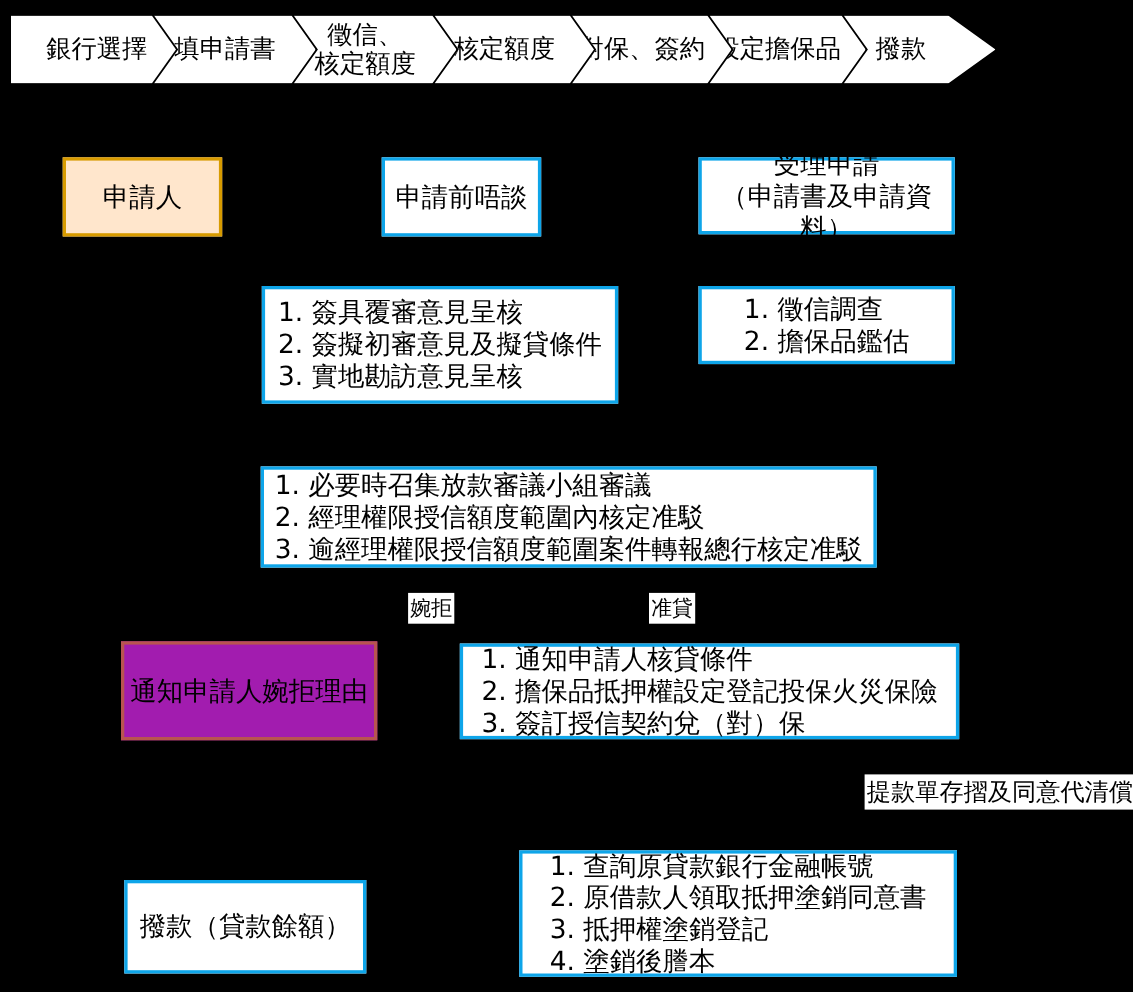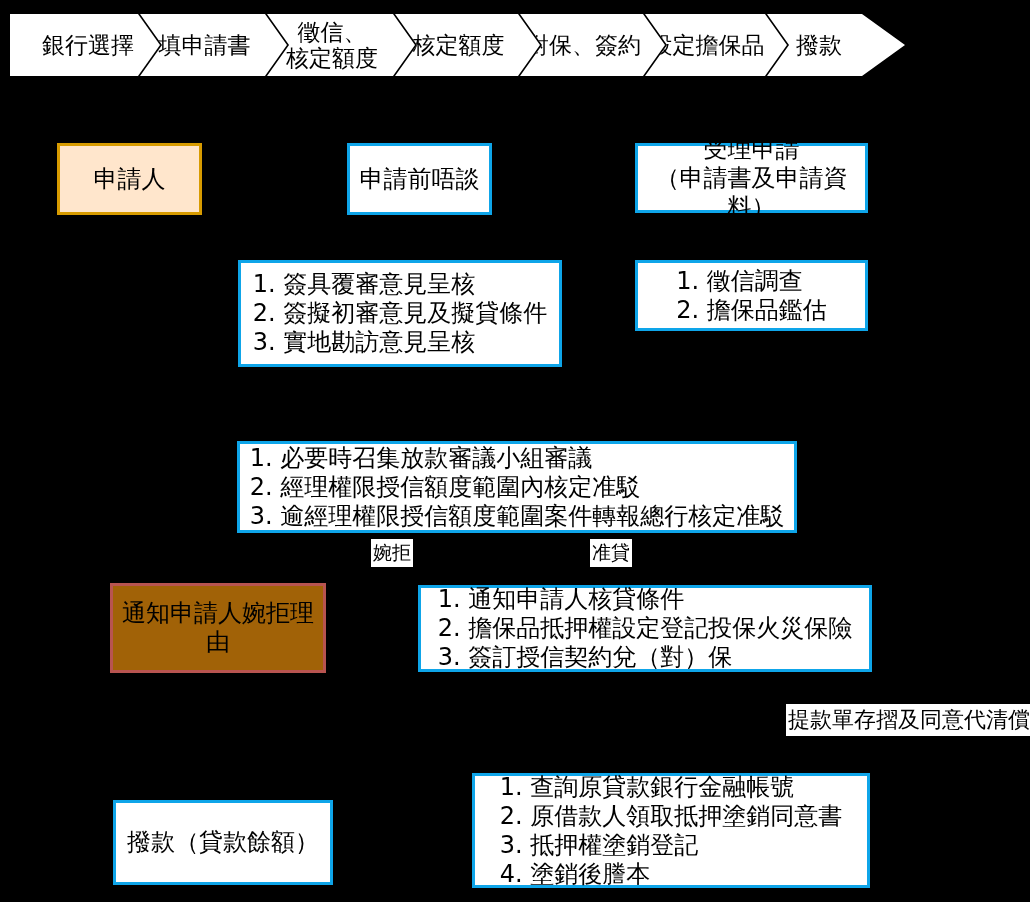--- a/index.html
+++ b/index.html
@@ -69,24 +69,24 @@
   .box .txt-c { text-align: center; }
   .box-applicant {
     left: 57px; top: 143px; width: 145px; height: 72px;
     background: #ffe6cc;
     border: 3px solid #d79b00;
   }
   .box-pre-interview   { left: 347px; top: 143px; width: 145px; height: 72px; }
   .box-accept          { left: 635px; top: 143px; width: 233px; height: 70px; }
   .box-review          { left: 238px; top: 260px; width: 324px; height: 107px; }
   .box-credit          { left: 635px; top: 260px; width: 233px; height: 71px; }
-  .box-approval        { left: 237px; top: 441px; width: 560px; height: 92px; }
+  .box-approval        { left: 237px; top: 424px; width: 560px; height: 92px; }
   .box-notify-reject {
-    left: 110px; top: 583px; width: 216px; height: 90px;
-    background: #a16207;
+    left: 110px; top: 583px; width: 233px; height: 90px;
+    background: #a21caf;
     border: 3px solid #b85450;
   }
   .box-loan-conditions { left: 418px; top: 585px; width: 454px; height: 87px; }
   .box-disbursement    { left: 113px; top: 800px; width: 220px; height: 85px; }
   .box-redemption      { left: 472px; top: 773px; width: 398px; height: 115px; }
 
   
   .edge-label {
     position: absolute;
     background: #ffffff;

